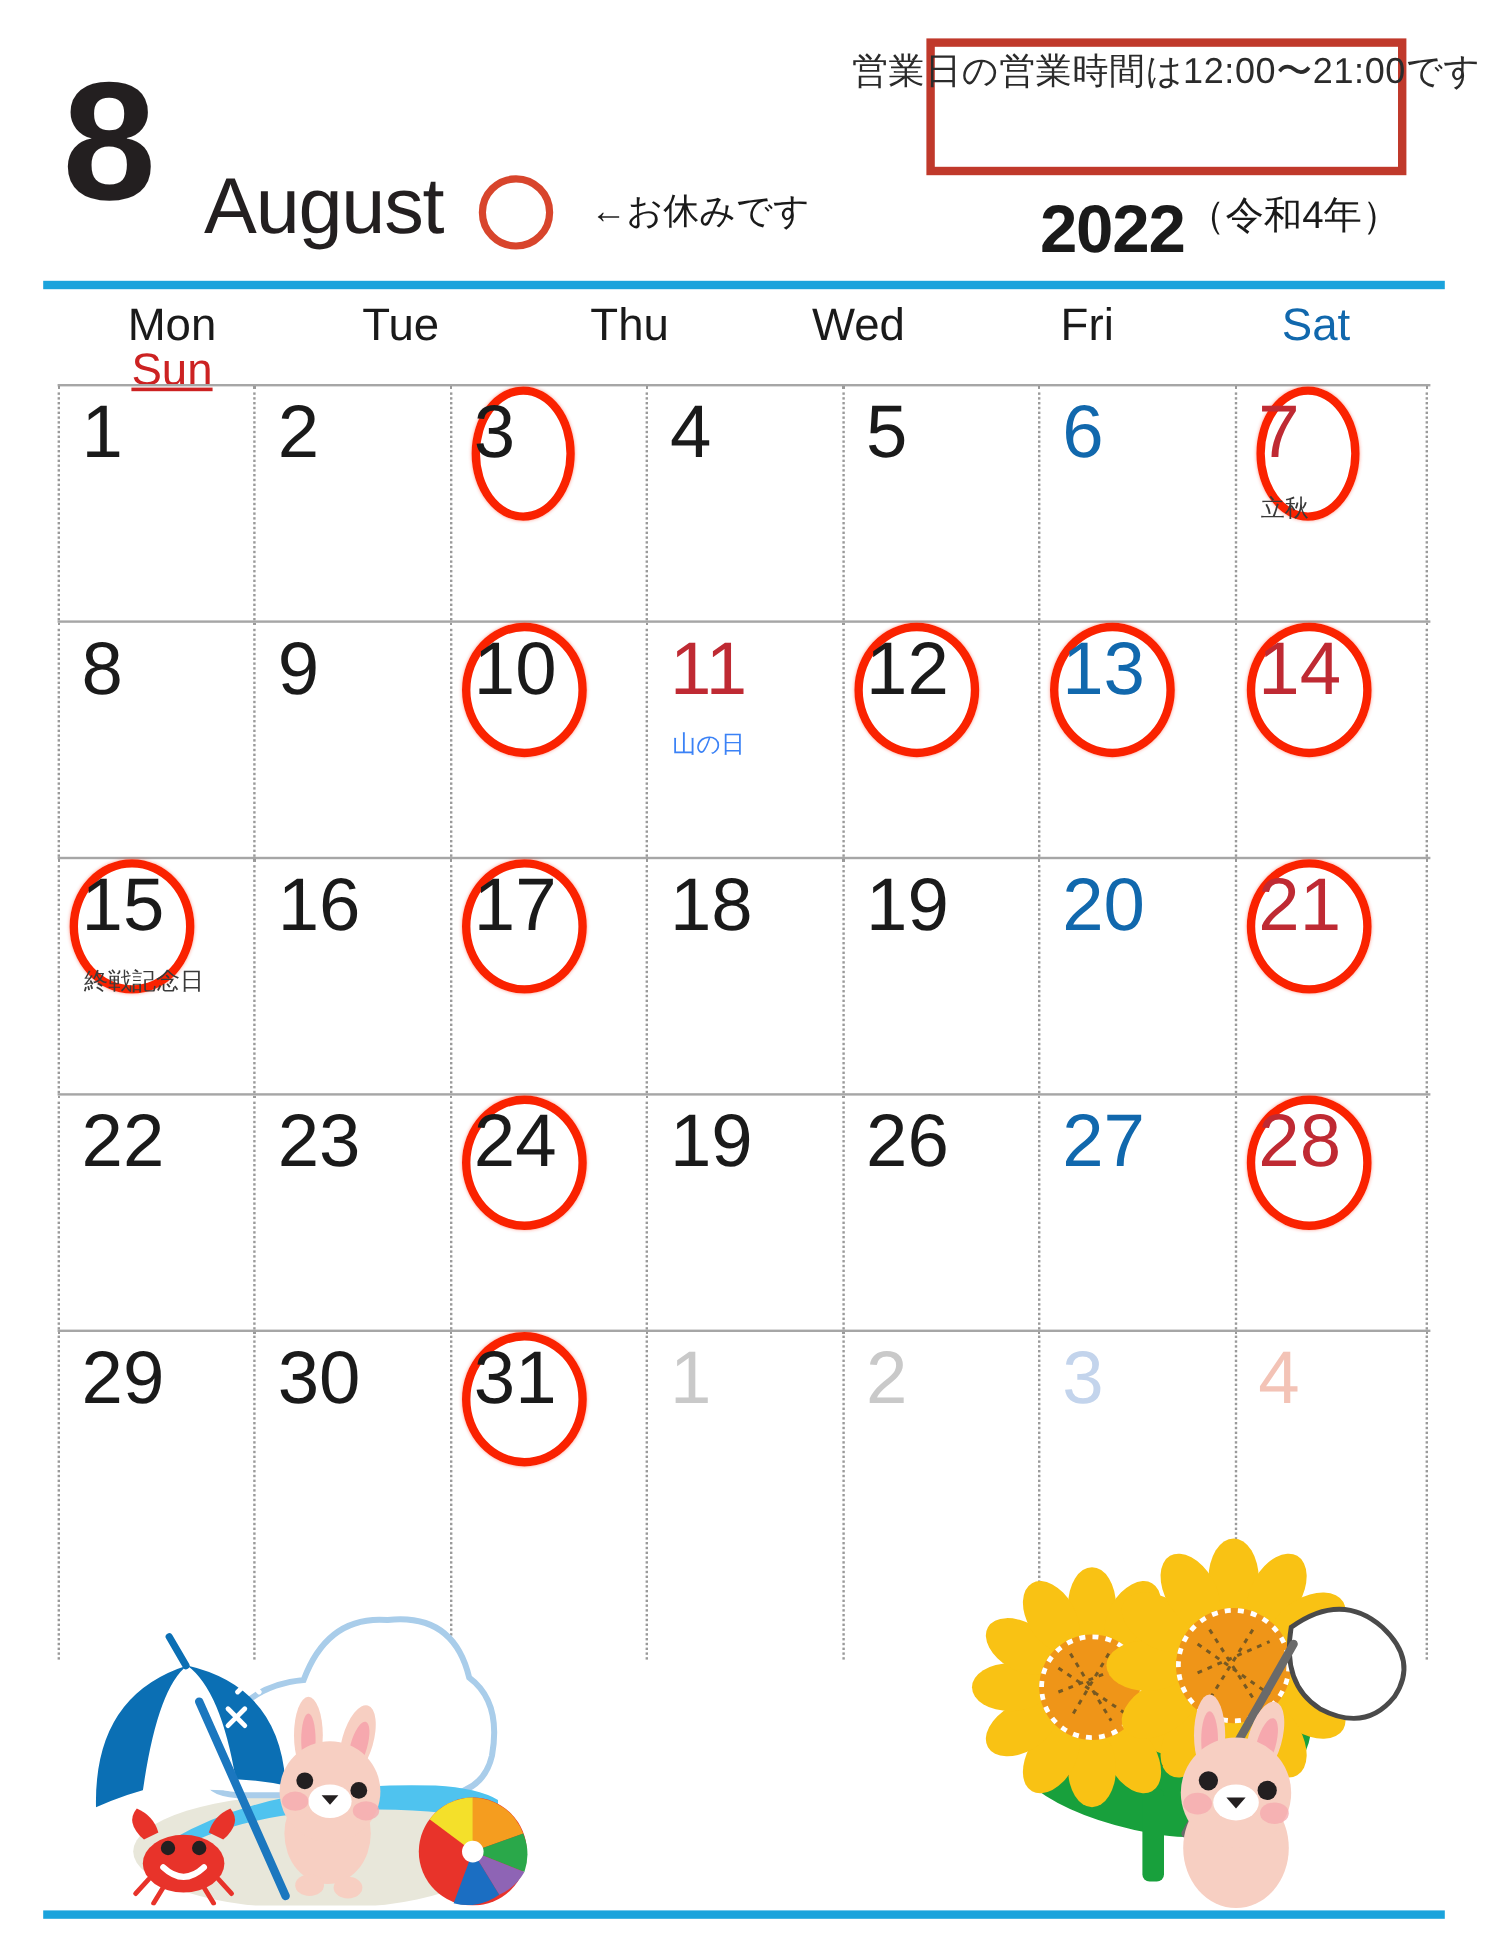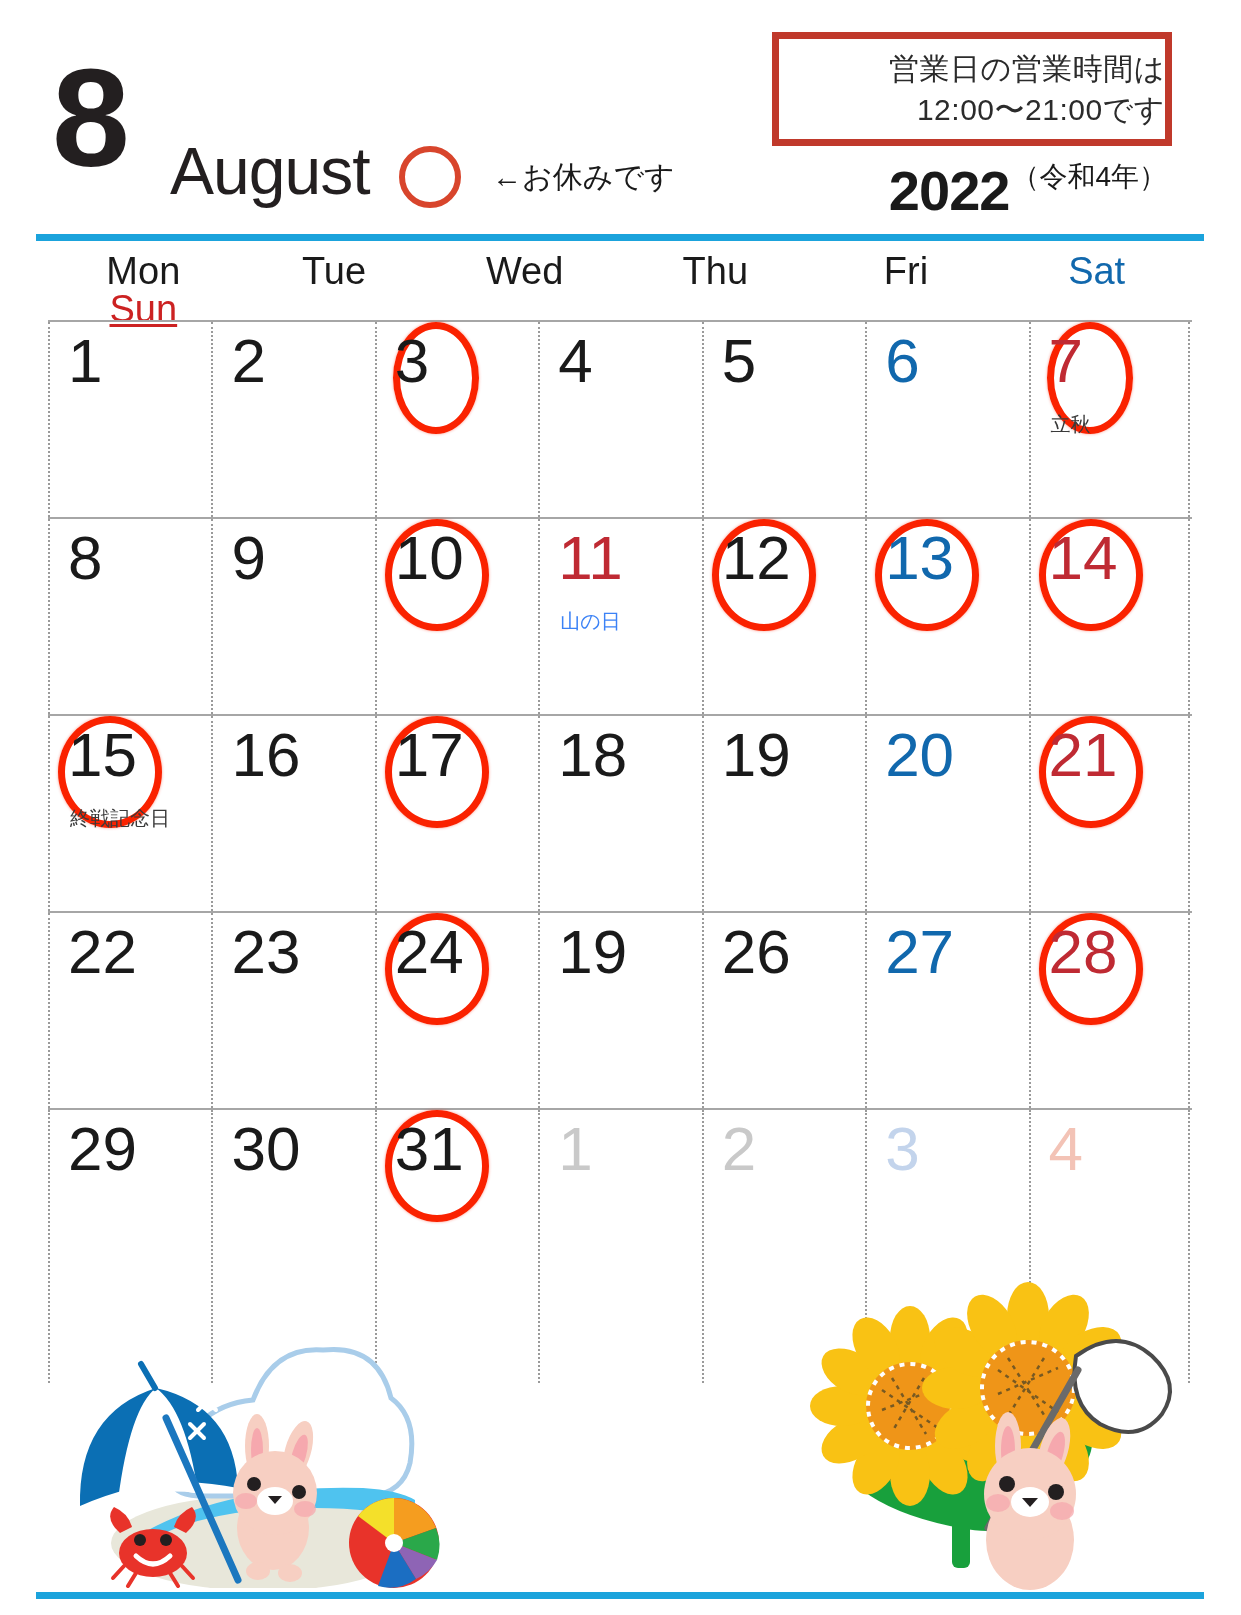--- a/index.html
+++ b/index.html
@@ -39,34 +39,34 @@
     position: absolute; left: 492px; top: 162px;
     font-size: 30px; color: #1a1a1a; line-height: 1;
     white-space: nowrap;
   }
 
   .hours-box {
     position: absolute; left: 772px; top: 32px;
     width: 400px; height: 114px;
     border: 7px solid #c0392b;
     background: #ffffff;
-    display: flex; flex-direction: column;
-    align-items: flex-end; justify-content: center;
+    display: flex; 
+    align-items: flex-start; justify-content: center;
   }
   .hours-line {
     font-size: 30px; color: #2b2b2b; line-height: 1.38;
     letter-spacing: 0.5px; white-space: nowrap;
   }
 
   .year-wrap {
     position: absolute; right: 74px; top: 163px;
     display: flex; align-items: flex-start;
   }
   .year-num { font-size: 56px; font-weight: 700; color: #1a1a1a; line-height: 1; letter-spacing: -1px; }
-  .year-era { font-size: 28px; font-weight: 400; color: #1a1a1a; line-height: 1; margin-left: 2px; }
+  .year-era { font-size: 32px; font-weight: 400; color: #1a1a1a; line-height: 1; margin-left: 2px; }
 
   .rule-top {
     position: absolute; left: 36px; top: 234px;
     width: 1168px; height: 7px; background: #1ba3dc;
   }
   .rule-bottom {
     position: absolute; left: 36px; top: 1592px;
     width: 1168px; height: 7px; background: #1ba3dc;
   }
 
@@ -167,22 +167,22 @@
       <span class="year-era">（令和4年）</span>
     </div>
   </div>
 
   <div class="rule-top"></div>
 
   <div class="cal">
     <div class="dow-row" id="dow-row">
         <div class="dow">Mon</div>
         <div class="dow">Tue</div>
+        <div class="dow">Thu</div>
         <div class="dow">Wed</div>
-        <div class="dow">Thu</div>
         <div class="dow">Fri</div>
         <div class="dow sat">Sat</div>
         <div class="dow sun">Sun</div>
       </div>
     <div class="grid" id="weeks-grid">
         <div class="week">
           <div class="cell">
             <div class="daynum">1</div>
           </div>
           <div class="cell">

